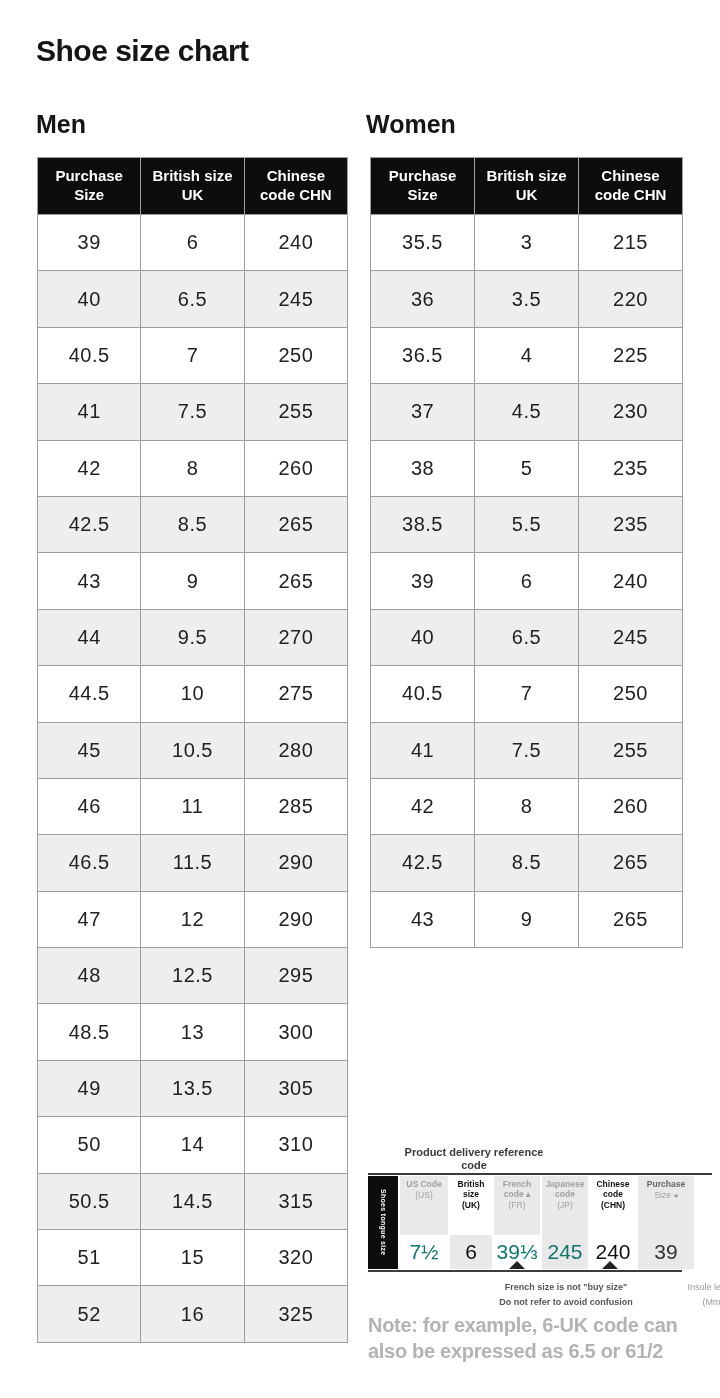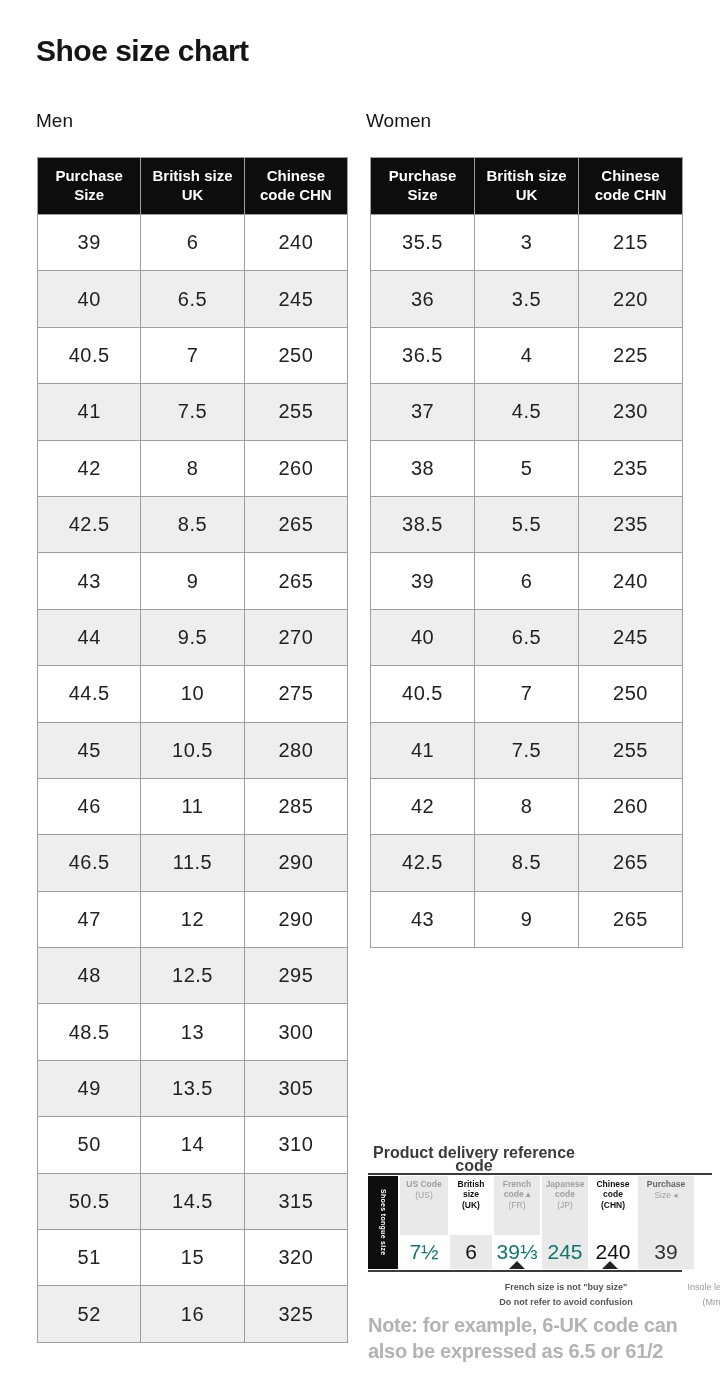--- a/index.html
+++ b/index.html
@@ -4,21 +4,21 @@
 <style>
   html,body{margin:0;padding:0;background:#ffffff;}
   body{
     width:720px;height:1398px;position:relative;overflow:hidden;
     font-family:"Liberation Sans",sans-serif;color:#1f1f1f;
   }
   .abs{position:absolute;}
 
   
   .page-title{left:36px;top:34px;font-size:30px;font-weight:800;letter-spacing:-0.5px;color:#151515;}
-  .sec-label{top:110px;font-size:19px;font-weight:400;color:#151515;}
+  .sec-label{top:110px;font-size:25px;font-weight:700;color:#151515;}
   .sec-label.men{left:36px;}
   .sec-label.women{left:366px;}
 
   
   table.size{border-collapse:collapse;table-layout:fixed;}
   table.size.men-t{left:37px;top:157px;width:311px;}
   table.size.women-t{left:370px;top:157px;width:313px;}
   table.size th{
     background:#0d0d0d;color:#ffffff;font-size:15px;font-weight:700;
     height:56px;text-align:center;vertical-align:middle;line-height:1.25;
@@ -27,21 +27,21 @@
   table.size td{
     border:1px solid #9e9e9e;text-align:center;vertical-align:middle;
     font-size:20px;color:#222222;letter-spacing:0.5px;
   }
   table.size tr.data{height:56.4px;}
   table.size tr.alt td{background:#eeeeee;}
 
   
   .ref{left:368px;top:1146px;width:344px;height:252px;}
   .ref-title{position:absolute;left:0;top:0;width:212px;text-align:center;
-    font-size:16px;font-weight:700;color:#3a3a3a;line-height:13px;white-space:pre-line;}
+    font-size:11px;font-weight:700;color:#3a3a3a;line-height:13px;white-space:pre-line;}
   .rule{position:absolute;height:2px;background:#3c3c3c;}
   .rule.top{left:0;top:27px;width:344px;}
   .rule.bottom{left:0;top:124px;width:314px;}
   .tri{position:absolute;width:0;height:0;}
   .tri.down{left:102px;top:30px;border-left:8px solid transparent;border-right:8px solid transparent;border-top:8px solid #222;}
   .tri.up{border-left:8px solid transparent;border-right:8px solid transparent;border-bottom:8px solid #222;top:115px;}
   .tri.up.fr{left:141px;}
   .tri.up.chn{left:234px;}
 
   .ref-table{position:absolute;left:0;top:30px;width:326px;height:93px;display:flex;gap:2px;justify-content:center;}

